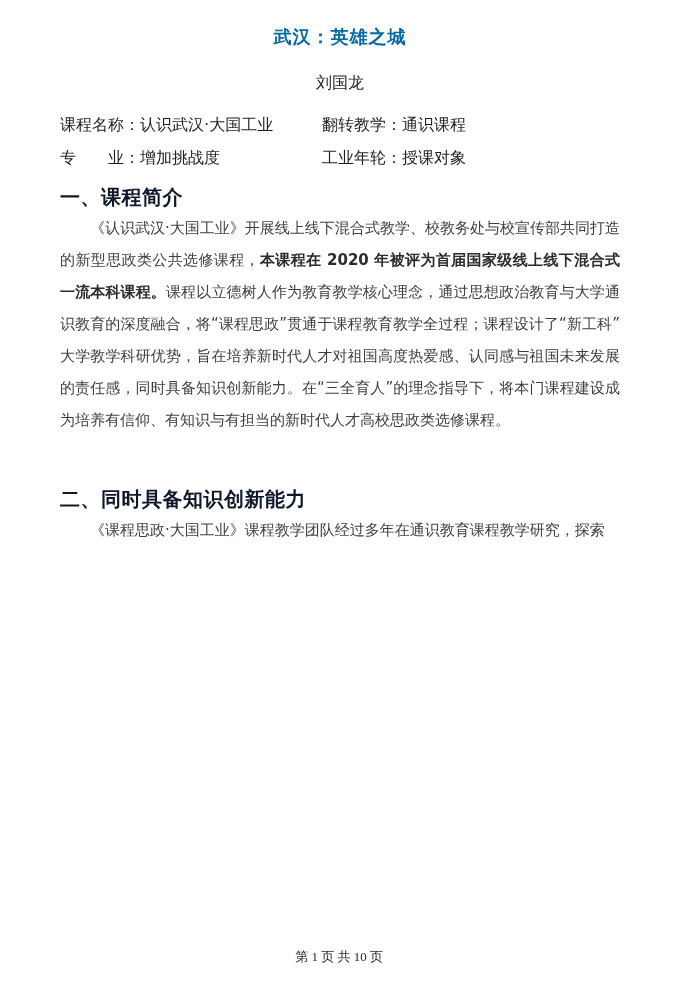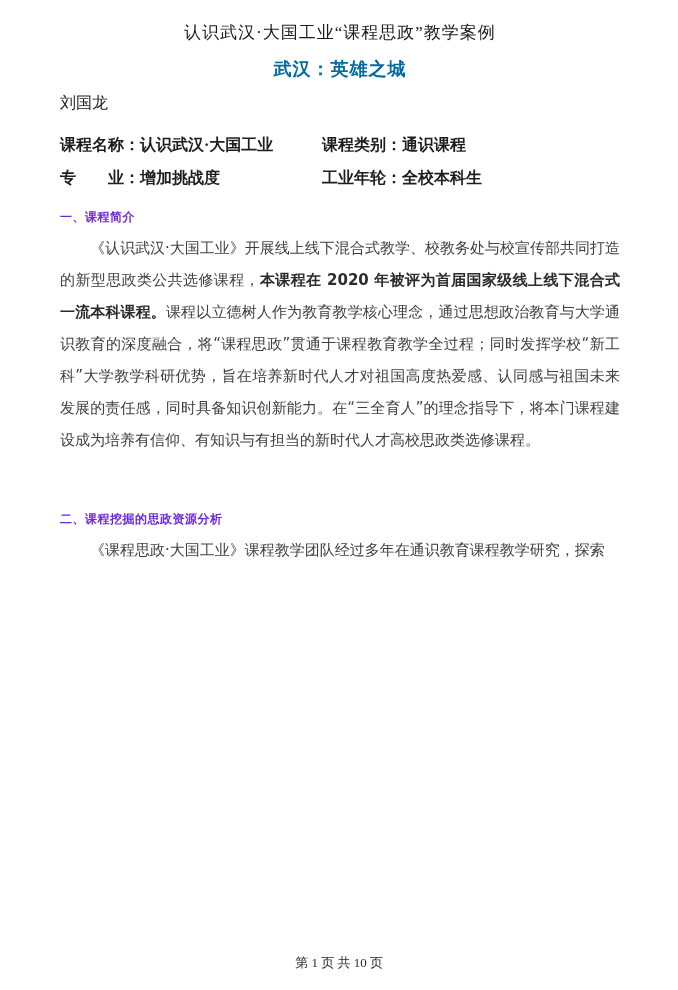--- a/index.html
+++ b/index.html
@@ -34,97 +34,95 @@
   .doc-subtitle {
     margin: 8px 0 0 0;
     font-size: 18px;
     font-weight: 700;
     line-height: 30px;
     text-align: center;
     color: #0369a1;
     letter-spacing: 1px;
   }
   .doc-author {
-    margin-top: 6px;
+    margin-top: 18px;
     font-size: 16px;
     line-height: 26px;
-    text-align: left;
+    text-align: center;
     color: #222222;
   }
   .meta {
     margin-top: 12px;
     font-size: 16px;
     color: #1e1e1e;
   }
   .meta-row {
     display: grid;
     grid-template-columns: 262px 1fr;
     line-height: 33px;
-    font-weight: bold;
   }
   .heading {
     margin: 8px 0 0 0;
-    font-size: 12px;
+    font-size: 20px;
     font-weight: 700;
     line-height: 30px;
-    color: #6d28d9;
+    color: #0f172a;
     letter-spacing: 0.5px;
   }
   .heading-2 {
     margin-top: 48px;
   }
   .body-para {
     margin: 0;
     font-size: 15px;
     line-height: 32px;
     color: #3e3e3e;
     text-align: justify;
     text-indent: 2em;
   }
   .bold-run {
     font-weight: 700;
     color: #2c2c2c;
   }
   .footer {
     position: absolute;
     left: 0;
-    bottom: 18px;
+    bottom: 24px;
     width: 100%;
     text-align: center;
     font-size: 13px;
     color: #2a2a2a;
   }
 </style>
 </head>
 <body>
 
 <div class="page">
 
-  <h1 class="doc-title serif">认识武汉·大国工业“课程思政”教学案例</h1>
 
   <h2 class="doc-subtitle serif">武汉：英雄之城</h2>
 
   <div class="doc-author serif">刘国龙</div>
 
   <div class="meta serif">
     <div class="meta-row">
       <div><span>课程名称：</span><span>认识武汉·大国工业</span></div>
-      <div><span>课程类别：</span><span>通识课程</span></div>
+      <div><span>翻转教学：</span><span>通识课程</span></div>
     </div>
     <div class="meta-row">
       <div><span>专　　业：</span><span>增加挑战度</span></div>
-      <div><span>工业年轮：</span><span>全校本科生</span></div>
+      <div><span>工业年轮：</span><span>授课对象</span></div>
     </div>
   </div>
 
   <h3 class="heading serif">一、课程简介</h3>
 
-  <p class="body-para"><span>《认识武汉·大国工业》开展线上线下混合式教学、校教务处与校宣传部共同打造的新型思政类公共选修课程，</span><span class="bold-run">本课程在 2020 年被评为首届国家级线上线下混合式一流本科课程。</span><span>课程以立德树人作为教育教学核心理念，通过思想政治教育与大学通识教育的深度融合，将“课程思政”贯通于课程教育教学全过程；同时发挥学校“新工科”大学教学科研优势，旨在培养新时代人才对祖国高度热爱感、认同感与祖国未来发展的责任感，同时具备知识创新能力。在“三全育人”的理念指导下，将本门课程建设成为培养有信仰、有知识与有担当的新时代人才高校思政类选修课程。</span></p>
+  <p class="body-para"><span>《认识武汉·大国工业》开展线上线下混合式教学、校教务处与校宣传部共同打造的新型思政类公共选修课程，</span><span class="bold-run">本课程在 2020 年被评为首届国家级线上线下混合式一流本科课程。</span><span>课程以立德树人作为教育教学核心理念，通过思想政治教育与大学通识教育的深度融合，将“课程思政”贯通于课程教育教学全过程；课程设计了“新工科”大学教学科研优势，旨在培养新时代人才对祖国高度热爱感、认同感与祖国未来发展的责任感，同时具备知识创新能力。在“三全育人”的理念指导下，将本门课程建设成为培养有信仰、有知识与有担当的新时代人才高校思政类选修课程。</span></p>
 
 
 
-  <h3 class="heading heading-2 serif">二、课程挖掘的思政资源分析</h3>
+  <h3 class="heading heading-2 serif">二、同时具备知识创新能力</h3>
 
   <p class="body-para">《课程思政·大国工业》课程教学团队经过多年在通识教育课程教学研究，探索</p>
 
   <div class="footer serif">第 1 页 共 10 页</div>
 
 </div>
 
 </body></html>

